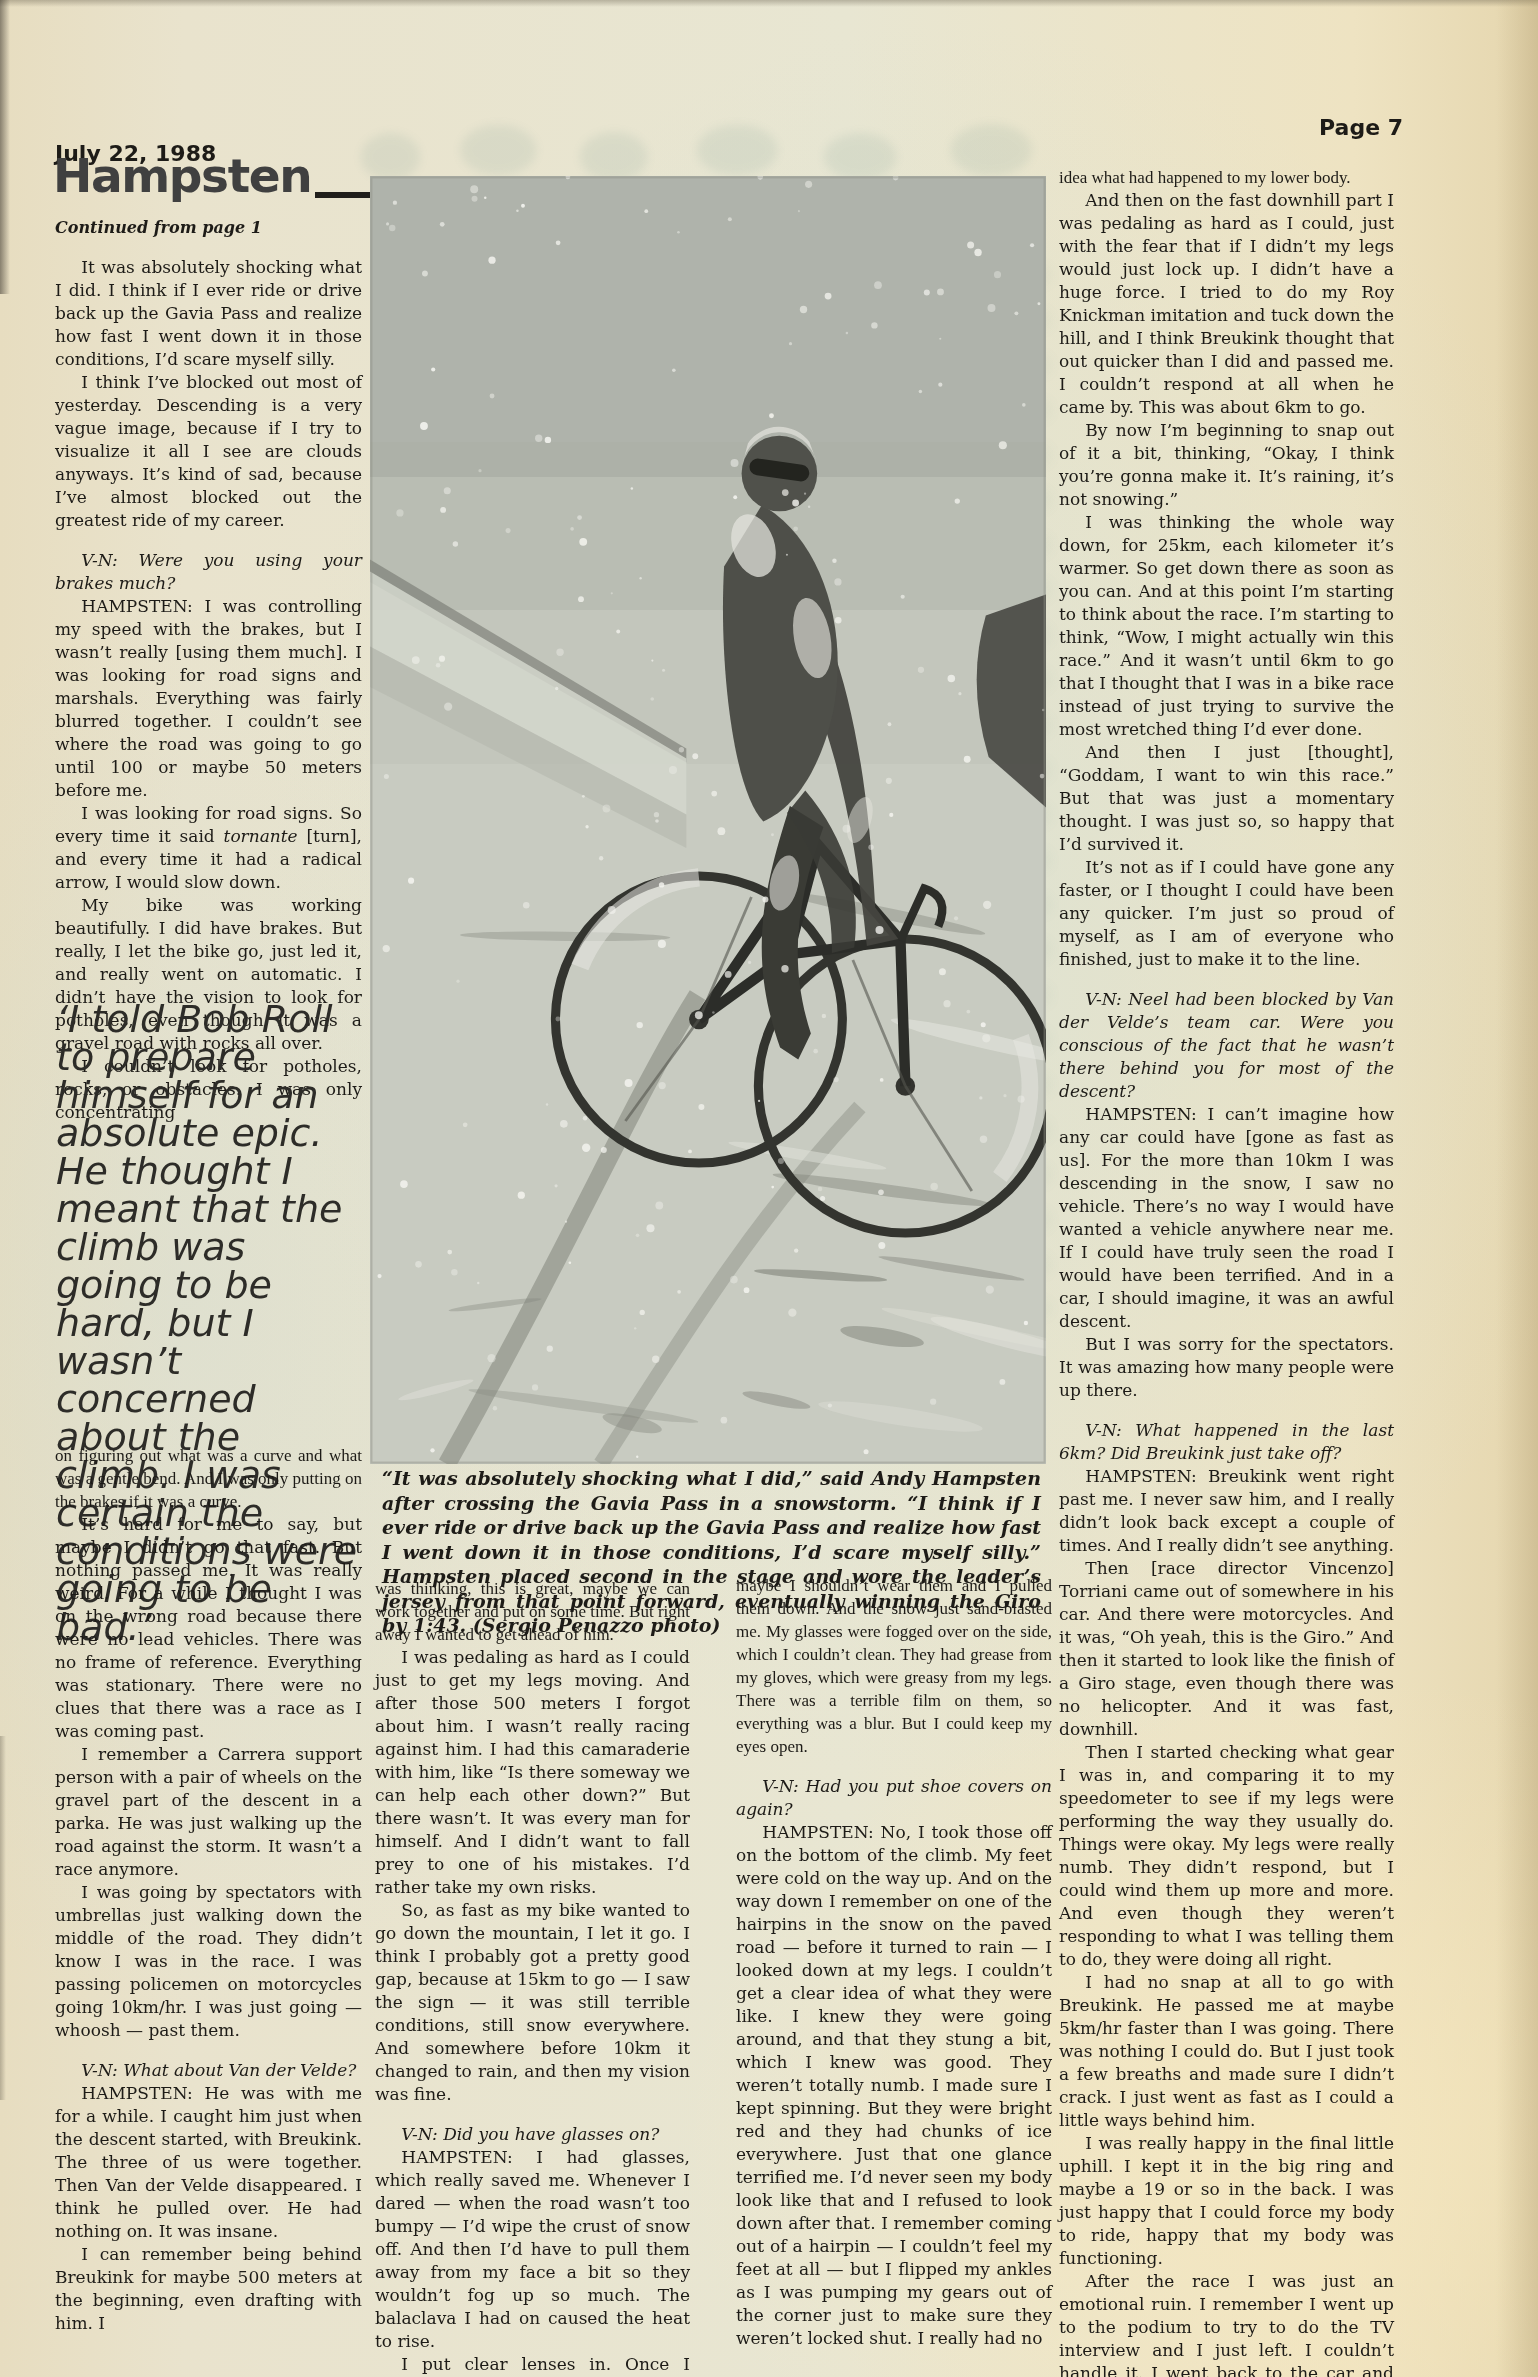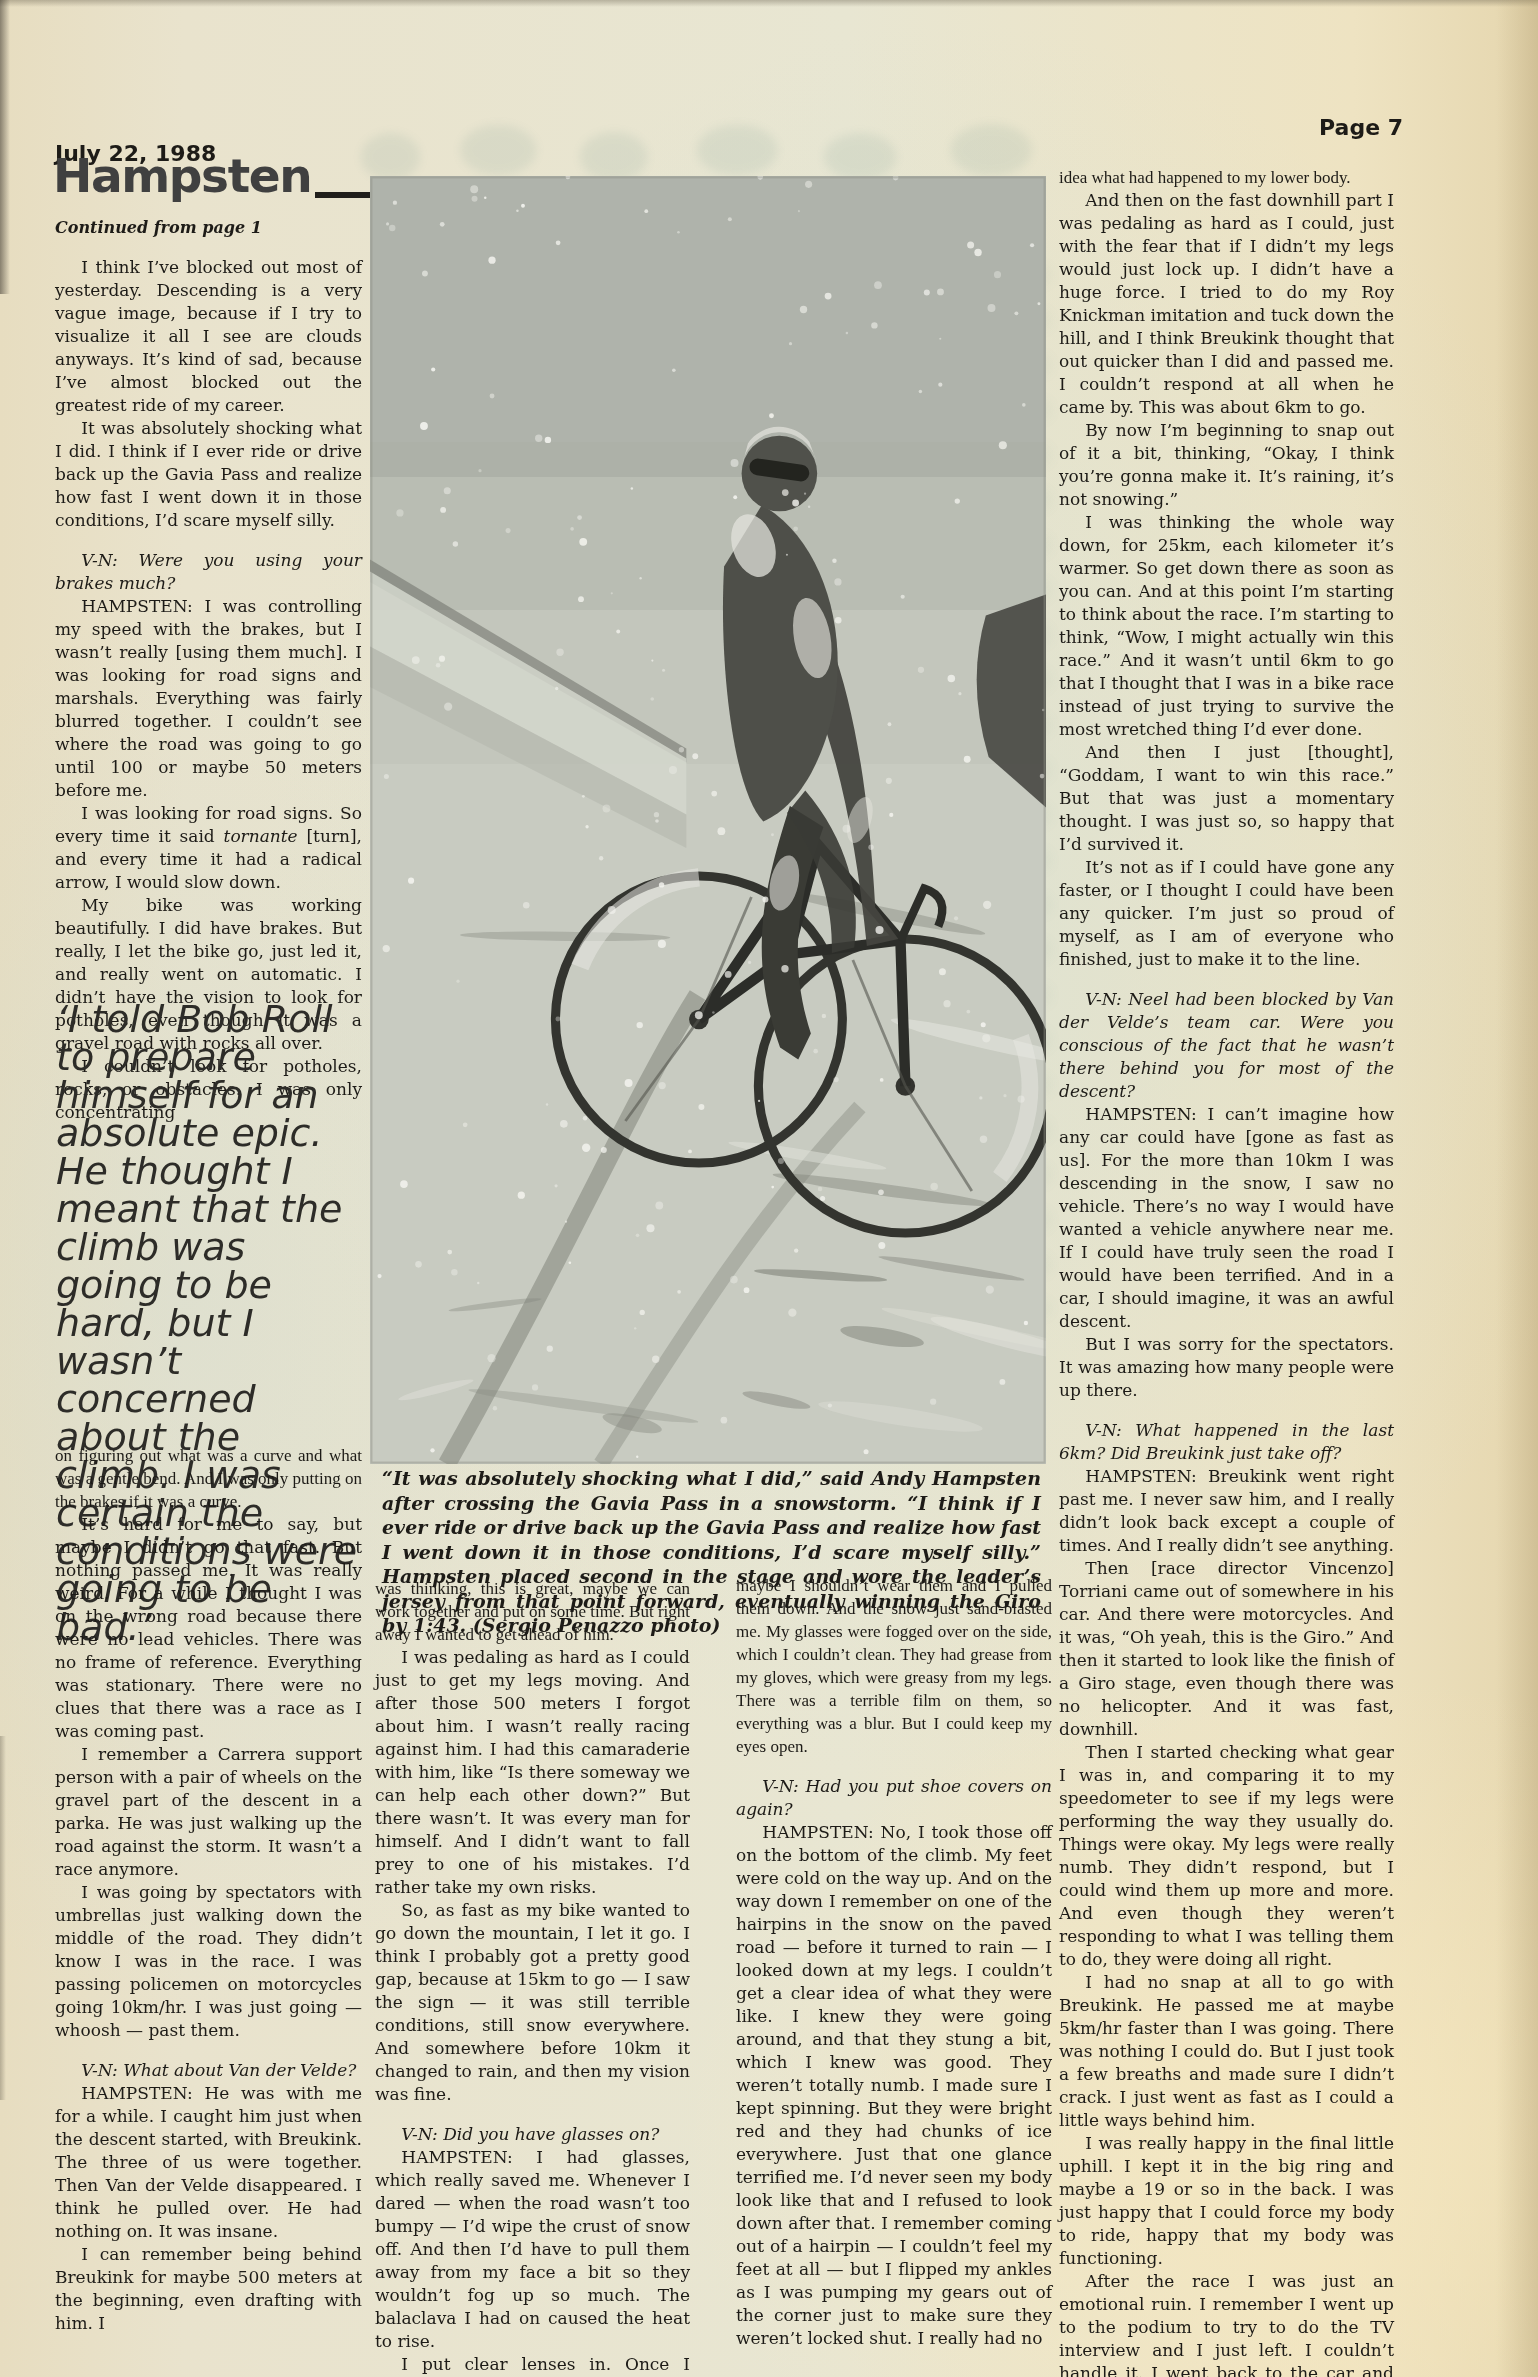--- a/index.html
+++ b/index.html
@@ -81,22 +81,22 @@
 <div class="date">July 22, 1988</div>
 <div class="pageno">Page 7</div>
 
 <div class="title-wrap">
   <h1>Hampsten</h1>
   <div class="title-rule"></div>
 </div>
 <div class="continued">Continued from page 1</div>
 
 <div class="col" id="col1a">
+    <p class="p">It was absolutely shocking what I did. I think if I ever ride or drive back up the Gavia Pass and realize how fast I went down it in those conditions, I’d scare myself silly.</p>
     <p class="p">I think I’ve blocked out most of yesterday. Descending is a very vague image, because if I try to visualize it all I see are clouds anyways. It’s kind of sad, because I’ve almost blocked out the greatest ride of my career.</p>
-    <p class="p">It was absolutely shocking what I did. I think if I ever ride or drive back up the Gavia Pass and realize how fast I went down it in those conditions, I’d scare myself silly.</p>
     <p class="q">V-N: Were you using your brakes much?</p>
     <p class="p">HAMPSTEN: I was controlling my speed with the brakes, but I wasn’t really [using them much]. I was looking for road signs and marshals. Everything was fairly blurred together. I couldn’t see where the road was going to go until 100 or maybe 50 meters before me.</p>
     <p class="p">I was looking for road signs. So every time it said <i>tornante</i> [turn], and every time it had a radical arrow, I would slow down.</p>
     <p class="p">My bike was working beautifully. I did have brakes. But really, I let the bike go, just led it, and really went on automatic. I didn’t have the vision to look for potholes, even though it was a gravel road with rocks all over.</p>
     <p class="p">I couldn’t look for potholes, rocks, or obstacles. I was only concentrating</p>
   </div>
 
 <div class="pullquote">‘I told Bob Roll to prepare himself for an absolute epic. He thought I meant that the climb was going to be hard, but I wasn’t concerned about the climb. I was certain the conditions were going to be bad.’</div>
 
 <div class="col" id="col1b">

